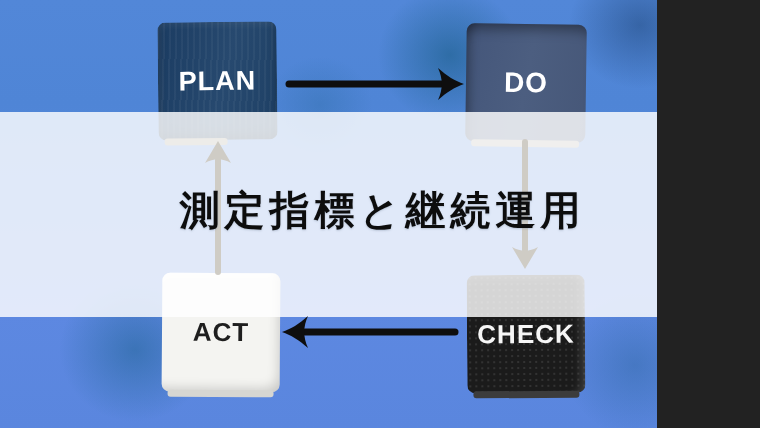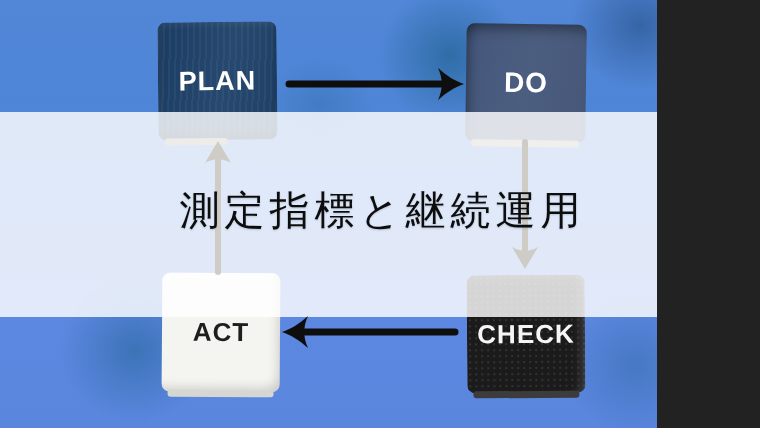--- a/index.html
+++ b/index.html
@@ -63,21 +63,21 @@
     position:absolute;left:0;top:112px;width:760px;height:205px;z-index:3;
     background:rgba(255,255,255,0.82);
   }
 
   .arrows{position:absolute;inset:0;z-index:4;pointer-events:none;}
 
   .title{
     position:absolute;left:380px;top:213px;z-index:5;margin:0;
     transform:translate(-50%,-54%);
     white-space:nowrap;
-    font-size:40px;font-weight:400;color:#0d0d0d;
+    font-size:40px;font-weight:700;color:#0d0d0d;
     letter-spacing:5px;padding-left:5px;
     text-shadow:0 1px 2px rgba(110,125,150,.35);
   }
 </style>
 </head>
 <body>
 
 <div class="stage">
   <div class="bg"></div>
 

